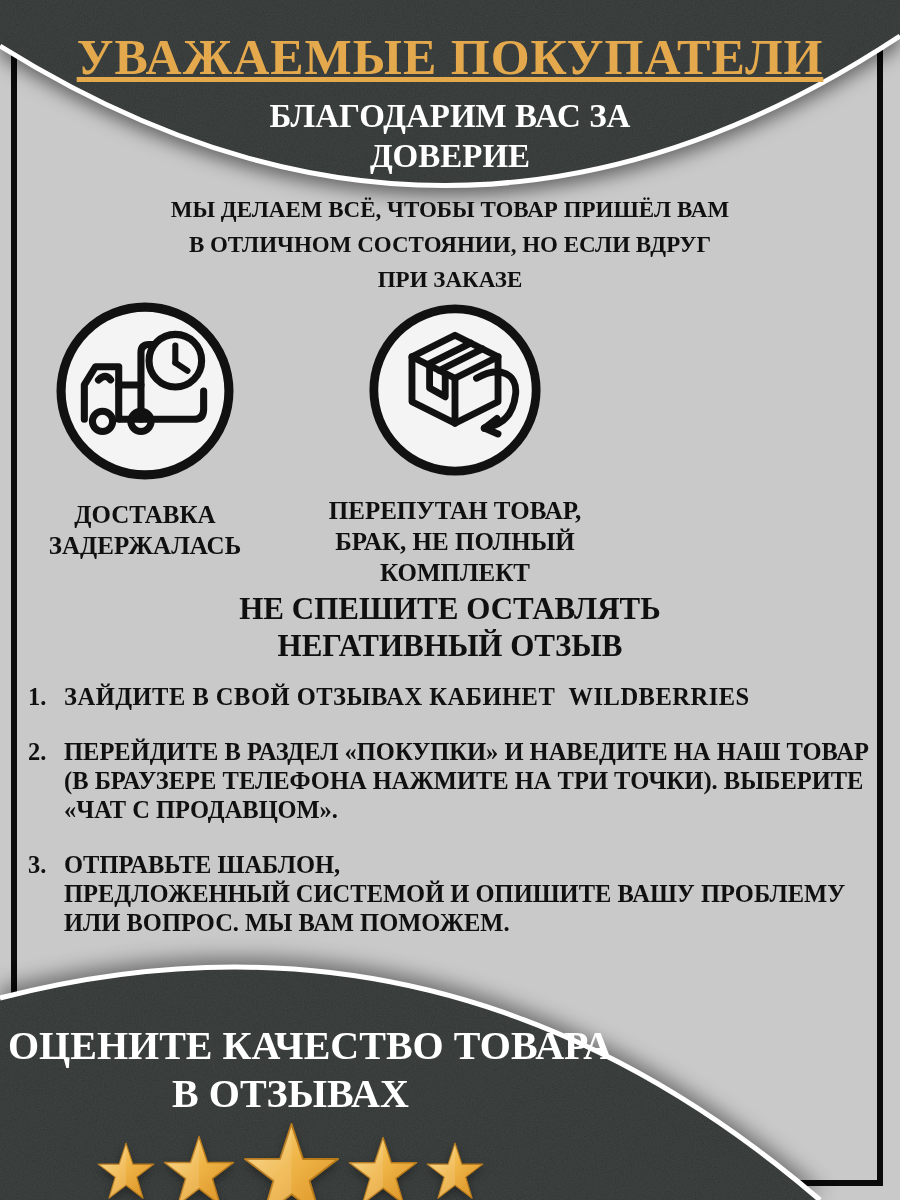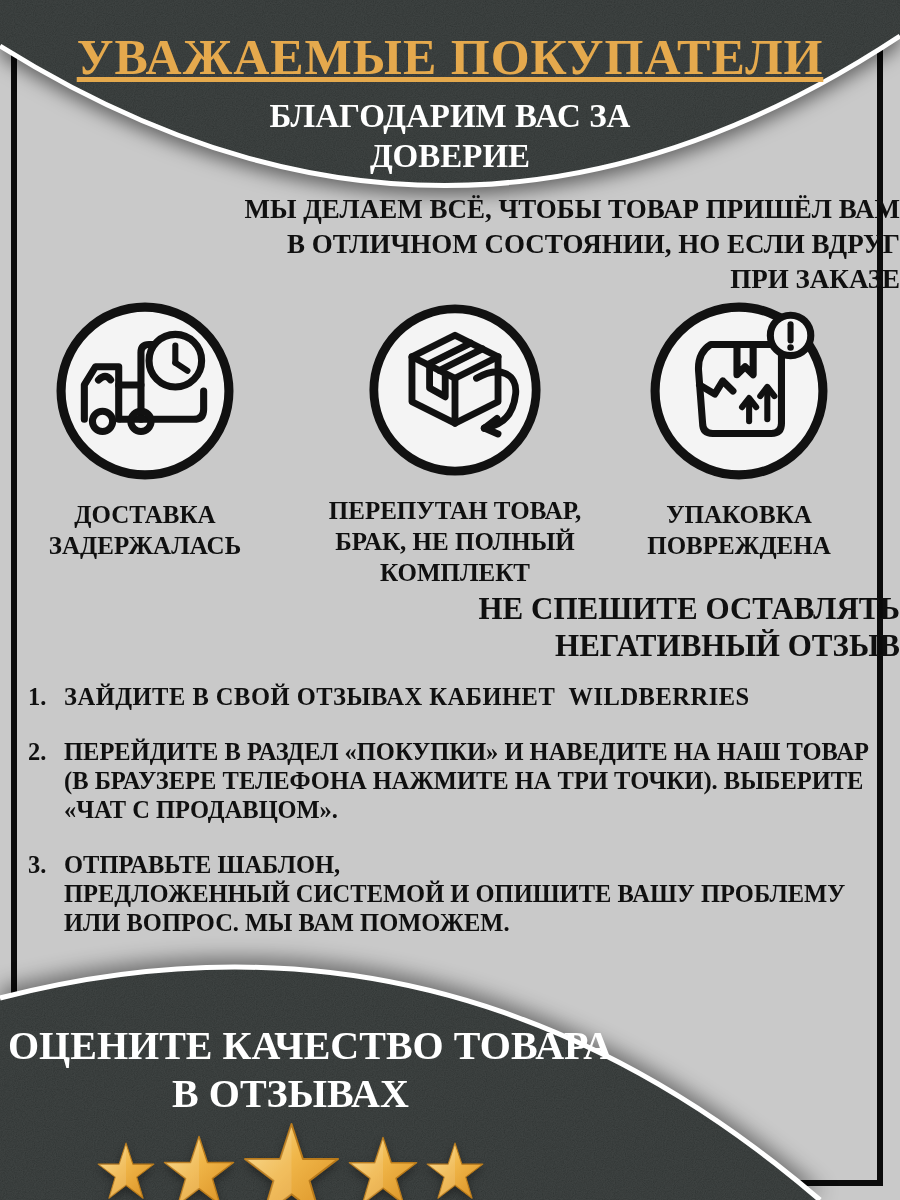--- a/index.html
+++ b/index.html
@@ -30,36 +30,36 @@
     margin:0;margin-top:30px;font-size:50px;letter-spacing:1px;
     color:var(--gold,#e5a94d);line-height:1.1;text-decoration:underline;
   }
   .subtitle{
     margin-top:11px;font-size:33px;line-height:1.22;
     color:var(--white,#fff);
   }
 
   .intro{
     position:absolute;top:192px;left:0;right:0;z-index:2;
-    text-align:right;font-size:27px;line-height:35px;color:var(--text-black,#101010);
+    text-align:center;font-size:23px;line-height:35px;color:var(--text-black,#101010);
   }
 
   .issue{position:absolute;top:300px;z-index:2;text-align:center;}
   .issue-1{left:10px;width:270px;}
   .issue-2{left:320px;width:270px;}
   .issue-3{left:604px;width:270px;}
   .issue svg{display:block;margin:0 auto;}
   .issue-2 svg{margin-top:2px;}
   .issue-label{
     margin-top:17px;font-size:25px;line-height:31px;color:var(--text-black,#101010);
   }
 
   .advice{
     position:absolute;top:590px;left:0;right:0;z-index:2;
-    text-align:right;font-size:31px;line-height:37px;color:var(--text-black,#101010);
+    text-align:center;font-size:31px;line-height:37px;color:var(--text-black,#101010);
   }
 
   .steps{
     position:absolute;top:682px;left:28px;right:26px;z-index:2;
     list-style:none;margin:0;padding:0;color:var(--text-black,#101010);
   }
   .step{position:relative;padding-left:36px;margin-bottom:26px;font-size:24.5px;line-height:29px;}
   .step-number{position:absolute;left:0;top:0;}
   .step-1 .step-text{letter-spacing:.5px;}
 
@@ -151,41 +151,20 @@
         <path d="M112,78 C136,64 154,74 152,94 C150,114 140,126 120,129"></path>
         <path d="M120,129 L133,119"></path>
         <path d="M120,129 L134,135"></path>
       </g>
     </svg>
     <div class="issue-label pre">ПЕРЕПУТАН ТОВАР,
 БРАК, НЕ ПОЛНЫЙ
 КОМПЛЕКТ</div>
   </div>
 
-  <div class="issue issue-3">
-    <svg width="182" height="182" viewBox="0 0 180 180">
-      <circle class="icon-bg" cx="90" cy="90" r="83"></circle>
-      <g class="icon-line">
-        <path d="M62,44 H122 Q132,44 132,54 V122 Q132,132 122,132 H64 Q54,132 54,122 L50,70 Q49,52 62,44 Z"></path>
-        <path d="M51,84 L66,93 L74,80 L84,90"></path>
-        <path d="M88,44 V74 L96,66 L104,74 V44"></path>
-      </g>
-      <g class="icon-line-thin">
-        <path d="M100,120 V100"></path>
-        <path d="M93,106 L100,97 L107,106"></path>
-        <path d="M118,118 V88"></path>
-        <path d="M111,95 L118,86 L125,95"></path>
-      </g>
-      <circle class="icon-bg-sm" cx="141" cy="35" r="20"></circle>
-      <path class="icon-line-thin" d="M141,24 V40"></path>
-      <circle cx="141" cy="47" r="3.2" fill="#111"></circle>
-    </svg>
-    <div class="issue-label pre">УПАКОВКА
-ПОВРЕЖДЕНА</div>
-  </div>
 
   <div class="advice pre">НЕ СПЕШИТЕ ОСТАВЛЯТЬ
 НЕГАТИВНЫЙ ОТЗЫВ</div>
 
   <ol class="steps">
     <li class="step step-1">
       <span class="step-number">1.</span>
       <span class="step-text pre">ЗАЙДИТЕ В СВОЙ ОТЗЫВАХ КАБИНЕТ  WILDBERRIES</span>
     </li>
     <li class="step step-2">

